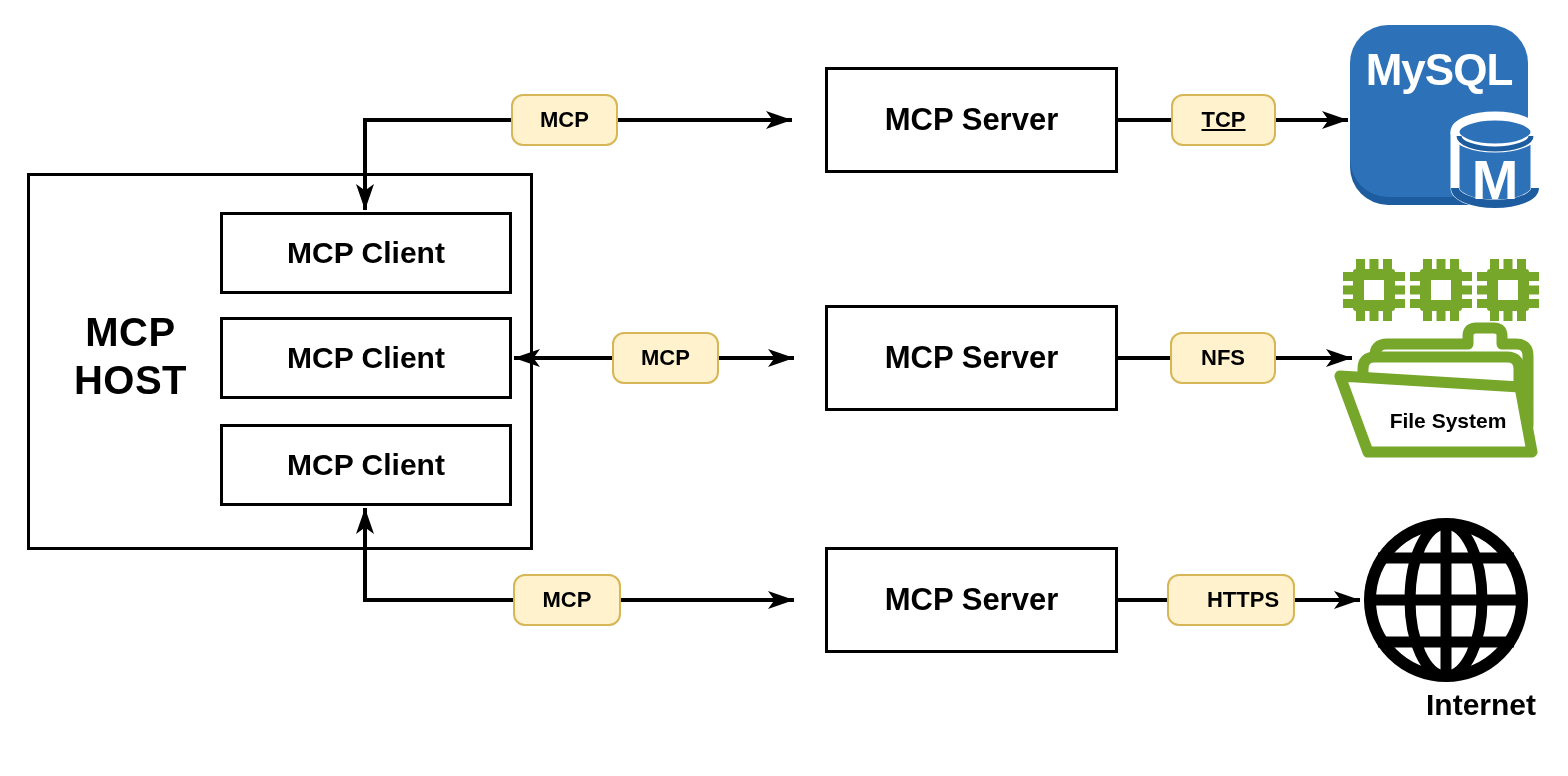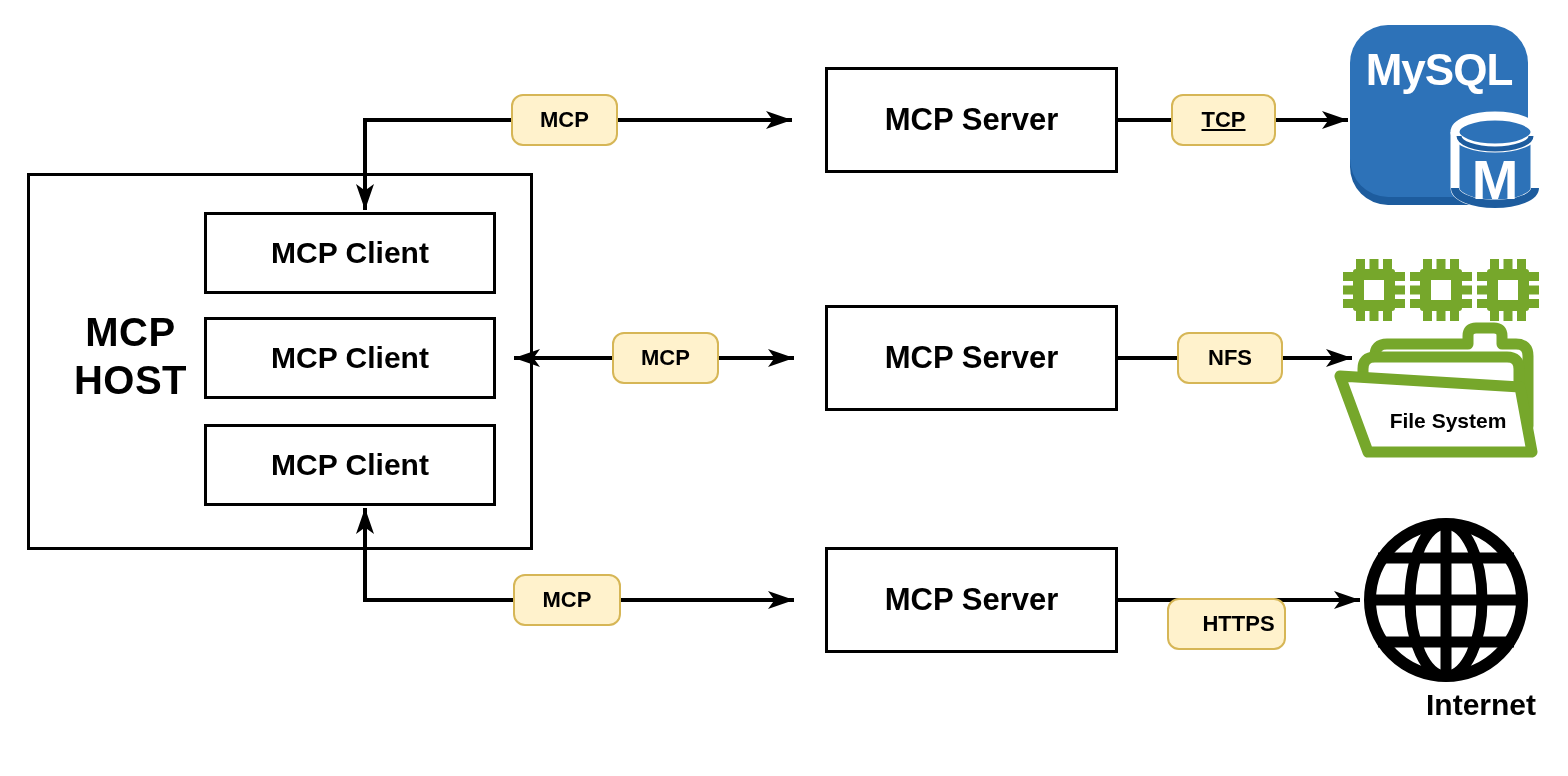--- a/index.html
+++ b/index.html
@@ -12,35 +12,35 @@
   .box{
     position:absolute;background:#fff;border:3px solid #000;
     display:flex;align-items:center;justify-content:center;
     font-weight:bold;text-align:center;
   }
   .host-box{left:27px;top:173px;width:506px;height:377px;border:3px solid #000;position:absolute;background:transparent;}
   .host-title{
     position:absolute;left:38px;top:308px;width:185px;text-align:center;
     font-weight:bold;font-size:40px;line-height:48px;letter-spacing:0.5px;
   }
-  .client{left:204px;width:292px;height:82px;font-size:30px;}
+  .client{left:220px;width:292px;height:82px;font-size:30px;}
   .client1{top:212px;} .client2{top:317px;} .client3{top:424px;}
   .server{left:796px;width:293px;height:106px;font-size:31px;margin-left:29px;}
   .server1{top:67px;} .server2{top:305px;} .server3{top:547px;}
   .pill{
     position:absolute;height:52px;background:#FFF2CC;border:2.5px solid #D6B656;
     border-radius:12px;display:flex;align-items:center;justify-content:center;
     font-weight:bold;font-size:22px;
   }
   .pill-mcp1{left:511px;top:94px;width:107px;}
   .pill-mcp2{left:612px;top:332px;width:107px;}
   .pill-mcp3{left:513px;top:574px;width:108px;}
   .pill-tcp{left:1171px;top:94px;width:105px;text-decoration:underline;}
-  .pill-nfs{left:1170px;top:332px;width:106px;margin-left:7px;}
-  .pill-https{left:1167px;top:598px;width:119px;padding-left:24px;}
+  .pill-nfs{left:1170px;top:332px;width:106px;}
+  .pill-https{left:1167px;top:574px;width:128px;padding-left:24px;}
   .icon-svg{position:absolute;overflow:visible;}
   .mysql-svg{left:1346px;top:21px;}
   .fs-svg{left:1330px;top:256px;}
   .globe-svg{left:1358px;top:512px;}
   .internet-label{
     position:absolute;left:1356px;top:688px;width:180px;text-align:right;
     font-weight:bold;font-size:30px;
   }
   .svg-bold-text{font-family:"Liberation Sans",sans-serif;font-weight:bold;}
 </style>

